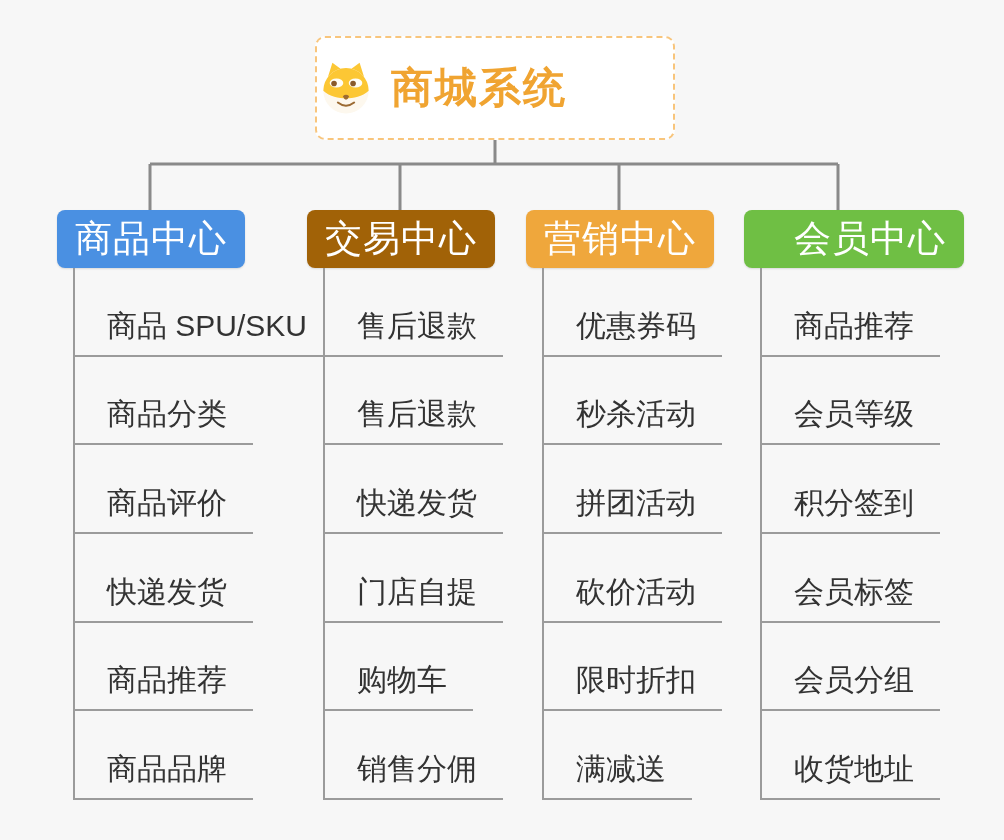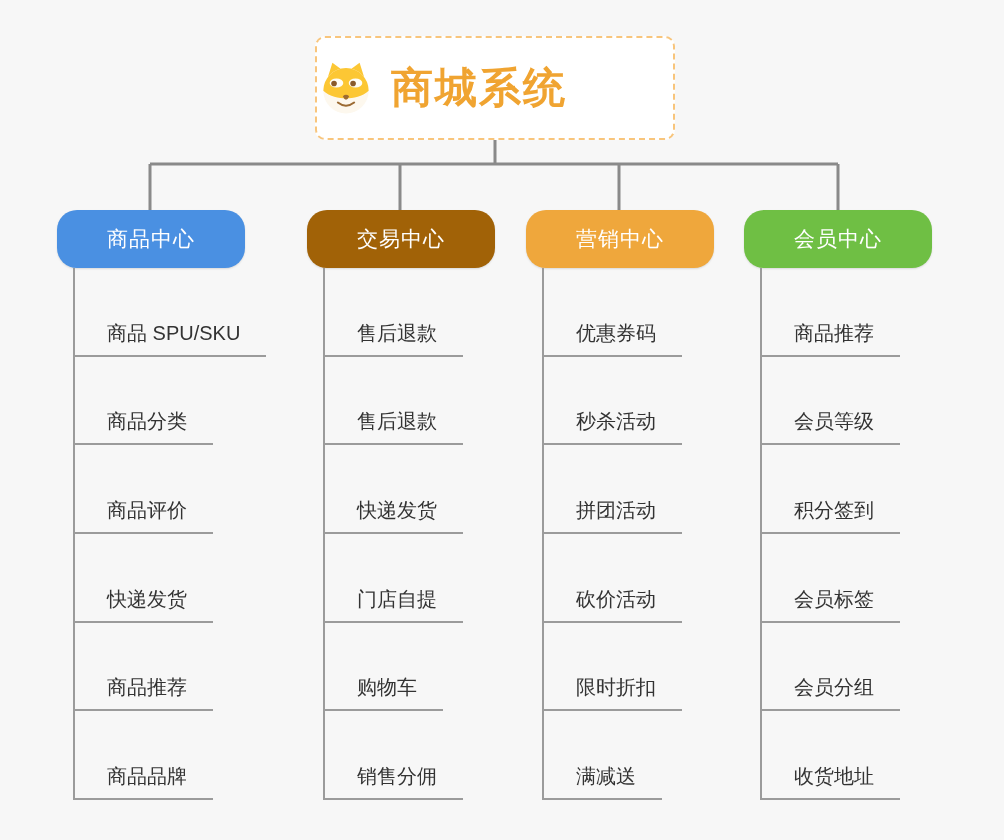--- a/index.html
+++ b/index.html
@@ -26,40 +26,40 @@
   .root-title {
     font-size: 42px; font-weight: 700; letter-spacing: 2px;
     color: #f0a431;
   }
   .dog-icon { width: 58px; height: 58px; flex: 0 0 auto; }
 
   
   .branch { position: absolute; top: 210px; }
   .branch-header {
     width: 188px; height: 58px;
-    border-radius: 20px;
+    border-radius: 8px;
     display: flex; align-items: center; justify-content: center;
-    color: #ffffff; font-size: 21px; letter-spacing: 1px;
+    color: #ffffff; font-size: 37px; letter-spacing: 1px;
     box-shadow: 0 1px 2px rgba(0,0,0,0.12);
   }
   .branch-children {
     margin-left: 16px;
     height: 532px;
     border-left: 2px solid #9b9b9b;
     display: flex; flex-direction: column; align-items: flex-start;
   }
   .child-node {
     flex: 1 1 0;
     display: flex; align-items: flex-end;
     border-bottom: 2px solid #9b9b9b;
     padding: 0 26px 8px 32px;
     box-sizing: border-box;
     white-space: nowrap;
   }
-  .child-label { font-size: 20px; color: #333333; }
+  .child-label { font-size: 30px; color: #333333; }
 
   .b0 { left: 57px; }
   .b1 { left: 307px; }
   .b2 { left: 526px; }
   .b3 { left: 744px; }
 </style>
 </head>
 <body>
 
 <div class="canvas">
@@ -156,21 +156,21 @@
       <div class="child-node">
           <span class="child-label">限时折扣</span>
         </div>
       <div class="child-node">
           <span class="child-label">满减送</span>
         </div>
     </div>
   </div>
 
   <div class="branch b3">
-    <div class="branch-header" style="background-color: rgb(111, 191, 68);">
+    <div class="branch-header" style="background-color: rgb(111, 191, 68); padding-left: 32px;">
       <span>会员中心</span>
     </div>
     <div class="branch-children">
       <div class="child-node">
           <span class="child-label">商品推荐</span>
         </div>
       <div class="child-node">
           <span class="child-label">会员等级</span>
         </div>
       <div class="child-node">

